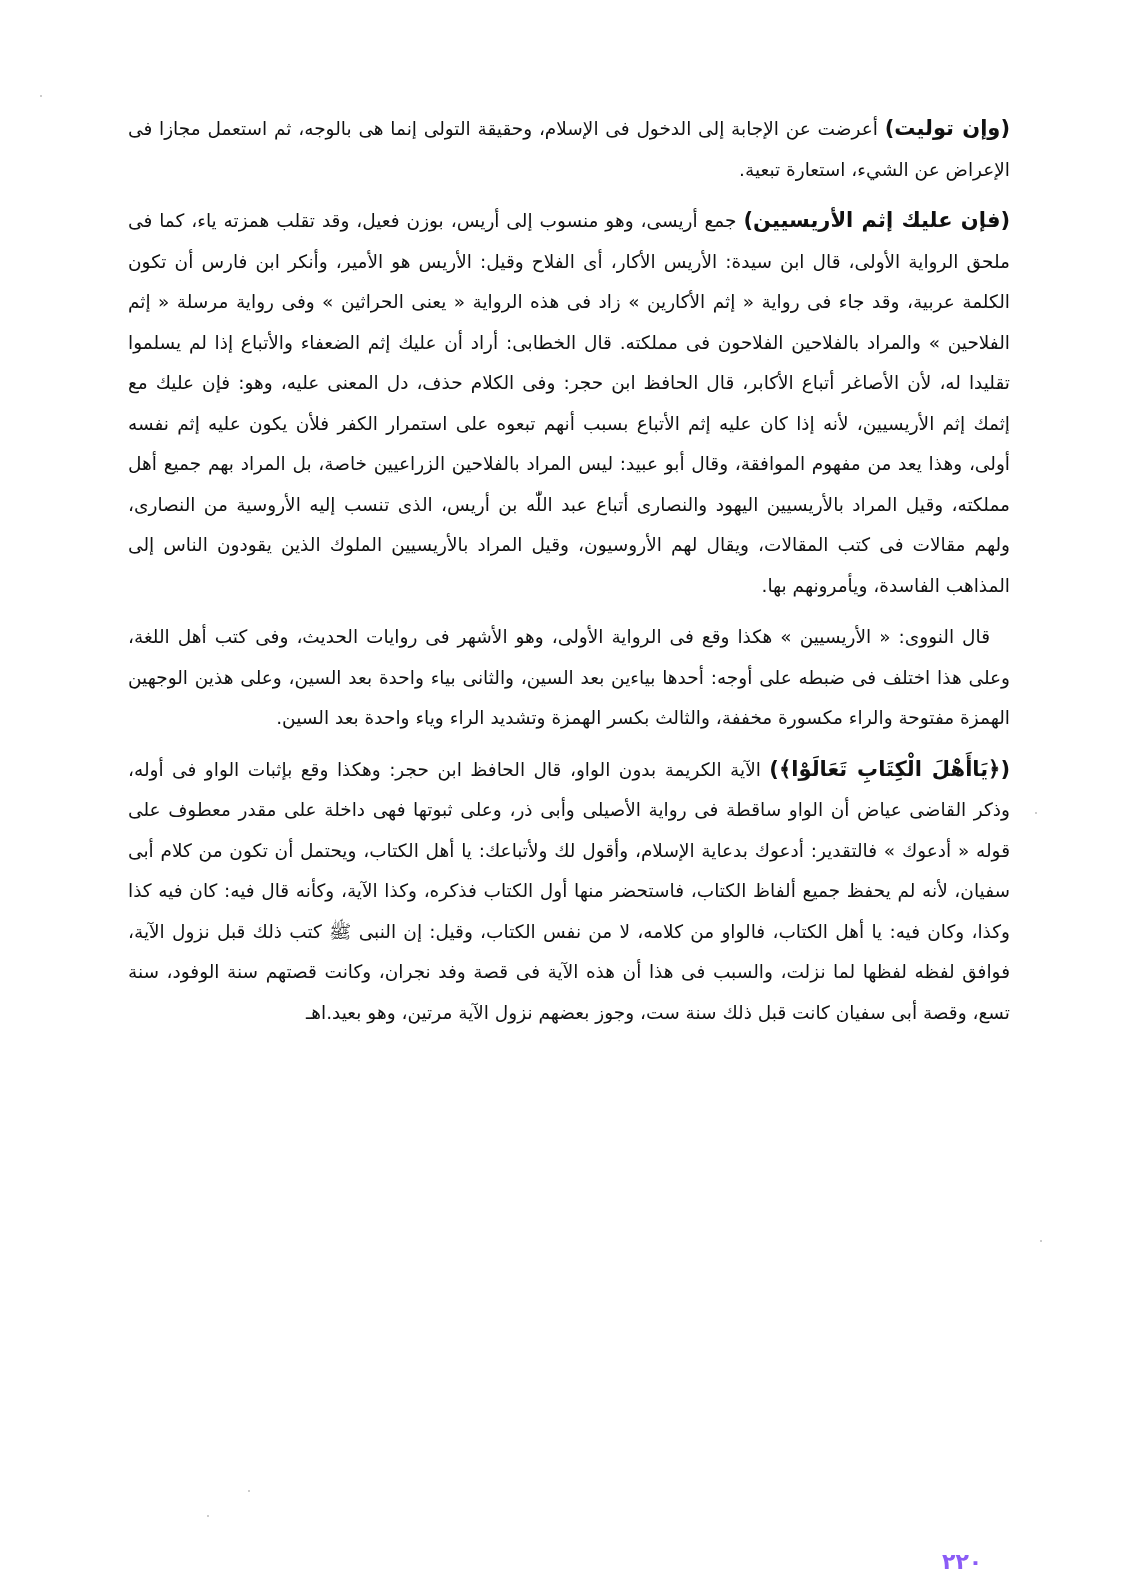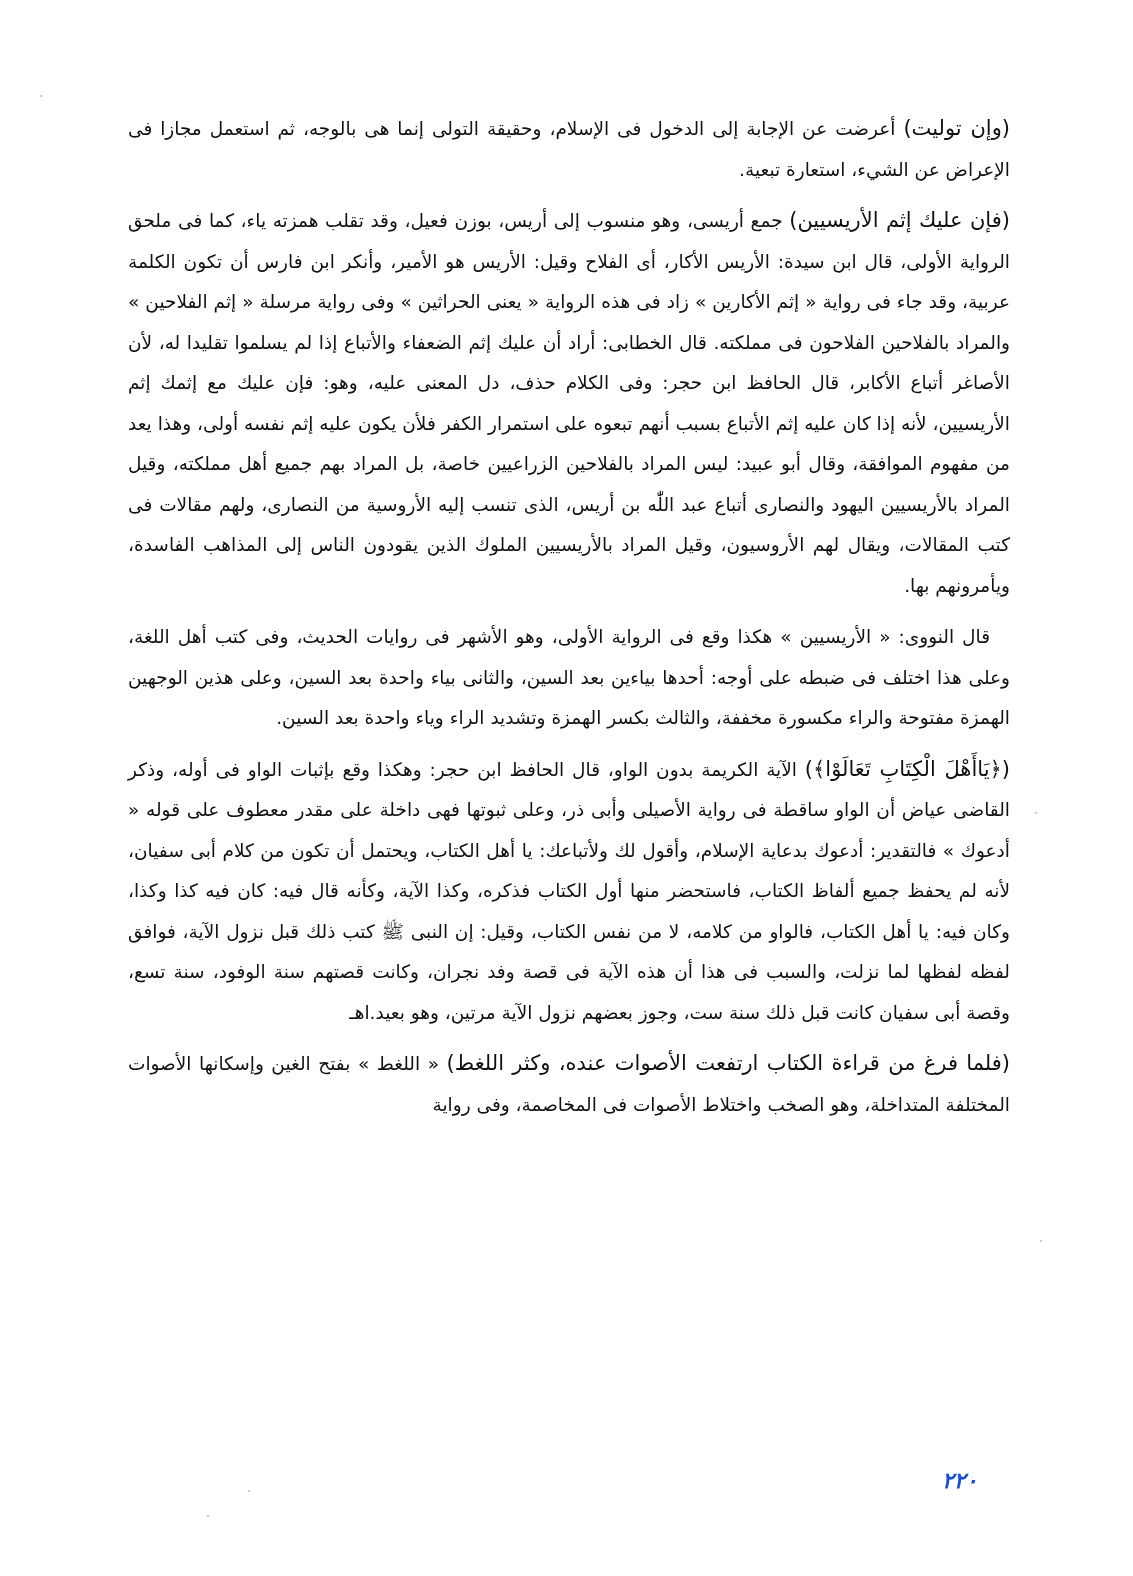--- a/index.html
+++ b/index.html
@@ -26,33 +26,32 @@
     }
     .para {
       margin: 0 0 10px 0;
       font-size: 18.5px;
       line-height: 40.5px;
     }
     .para.indent {
       text-indent: 20px;
     }
     .lead {
-      font-weight: normal;
+      font-weight: bold;
       font-size: 21px;
     }
     .page-number {
       position: absolute;
       left: 942px;
-      top: 1468px;
+      top: 1549px;
       direction: rtl;
       font-size: 22px;
       font-weight: bold;
       letter-spacing: 2px;
-      color: #1d4ed8;
-      font-style: italic;
+      color: #8b5cf6;
     }
     .speck {
       position: absolute;
       width: 2px;
       height: 2px;
       background: #bbbbbb;
       border-radius: 1px;
     }
   </style>
 </head>
@@ -64,23 +63,20 @@
   </p>
   <p class="para">
     <span class="lead">(فإن عليك إثم الأريسيين)</span><span> جمع أريسى، وهو منسوب إلى أريس، بوزن فعيل، وقد تقلب همزته ياء، كما فى ملحق الرواية الأولى، قال ابن سيدة: الأريس الأكار، أى الفلاح وقيل: الأريس هو الأمير، وأنكر ابن فارس أن تكون الكلمة عربية، وقد جاء فى رواية « إثم الأكارين » زاد فى هذه الرواية « يعنى الحراثين » وفى رواية مرسلة « إثم الفلاحين » والمراد بالفلاحين الفلاحون فى مملكته. قال الخطابى: أراد أن عليك إثم الضعفاء والأتباع إذا لم يسلموا تقليدا له، لأن الأصاغر أتباع الأكابر، قال الحافظ ابن حجر: وفى الكلام حذف، دل المعنى عليه، وهو: فإن عليك مع إثمك إثم الأريسيين، لأنه إذا كان عليه إثم الأتباع بسبب أنهم تبعوه على استمرار الكفر فلأن يكون عليه إثم نفسه أولى، وهذا يعد من مفهوم الموافقة، وقال أبو عبيد: ليس المراد بالفلاحين الزراعيين خاصة، بل المراد بهم جميع أهل مملكته، وقيل المراد بالأريسيين اليهود والنصارى أتباع عبد اللّٰه بن أريس، الذى تنسب إليه الأروسية من النصارى، ولهم مقالات فى كتب المقالات، ويقال لهم الأروسيون، وقيل المراد بالأريسيين الملوك الذين يقودون الناس إلى المذاهب الفاسدة، ويأمرونهم بها.</span>
   </p>
   <p class="para indent">
     <span class="lead"></span><span>قال النووى: « الأريسيين » هكذا وقع فى الرواية الأولى، وهو الأشهر فى روايات الحديث، وفى كتب أهل اللغة، وعلى هذا اختلف فى ضبطه على أوجه: أحدها بياءين بعد السين، والثانى بياء واحدة بعد السين، وعلى هذين الوجهين الهمزة مفتوحة والراء مكسورة مخففة، والثالث بكسر الهمزة وتشديد الراء وياء واحدة بعد السين.</span>
   </p>
   <p class="para">
     <span class="lead">(﴿يَاأَهْلَ الْكِتَابِ تَعَالَوْا﴾)</span><span> الآية الكريمة بدون الواو، قال الحافظ ابن حجر: وهكذا وقع بإثبات الواو فى أوله، وذكر القاضى عياض أن الواو ساقطة فى رواية الأصيلى وأبى ذر، وعلى ثبوتها فهى داخلة على مقدر معطوف على قوله « أدعوك » فالتقدير: أدعوك بدعاية الإسلام، وأقول لك ولأتباعك: يا أهل الكتاب، ويحتمل أن تكون من كلام أبى سفيان، لأنه لم يحفظ جميع ألفاظ الكتاب، فاستحضر منها أول الكتاب فذكره، وكذا الآية، وكأنه قال فيه: كان فيه كذا وكذا، وكان فيه: يا أهل الكتاب، فالواو من كلامه، لا من نفس الكتاب، وقيل: إن النبى ﷺ كتب ذلك قبل نزول الآية، فوافق لفظه لفظها لما نزلت، والسبب فى هذا أن هذه الآية فى قصة وفد نجران، وكانت قصتهم سنة الوفود، سنة تسع، وقصة أبى سفيان كانت قبل ذلك سنة ست، وجوز بعضهم نزول الآية مرتين، وهو بعيد.اهـ</span>
   </p>
-  <p class="para">
-    <span class="lead">(فلما فرغ من قراءة الكتاب ارتفعت الأصوات عنده، وكثر اللغط)</span><span> « اللغط » بفتح الغين وإسكانها الأصوات المختلفة المتداخلة، وهو الصخب واختلاط الأصوات فى المخاصمة، وفى رواية</span>
-  </p>
 </div>
 
 <div class="page-number">٢٢٠</div>
 
 <div class="speck" style="left:40px;top:95px;"></div>
 <div class="speck" style="left:1035px;top:812px;"></div>
 <div class="speck" style="left:1040px;top:1240px;"></div>
 <div class="speck" style="left:248px;top:1490px;"></div>
 <div class="speck" style="left:207px;top:1515px;"></div>
 

